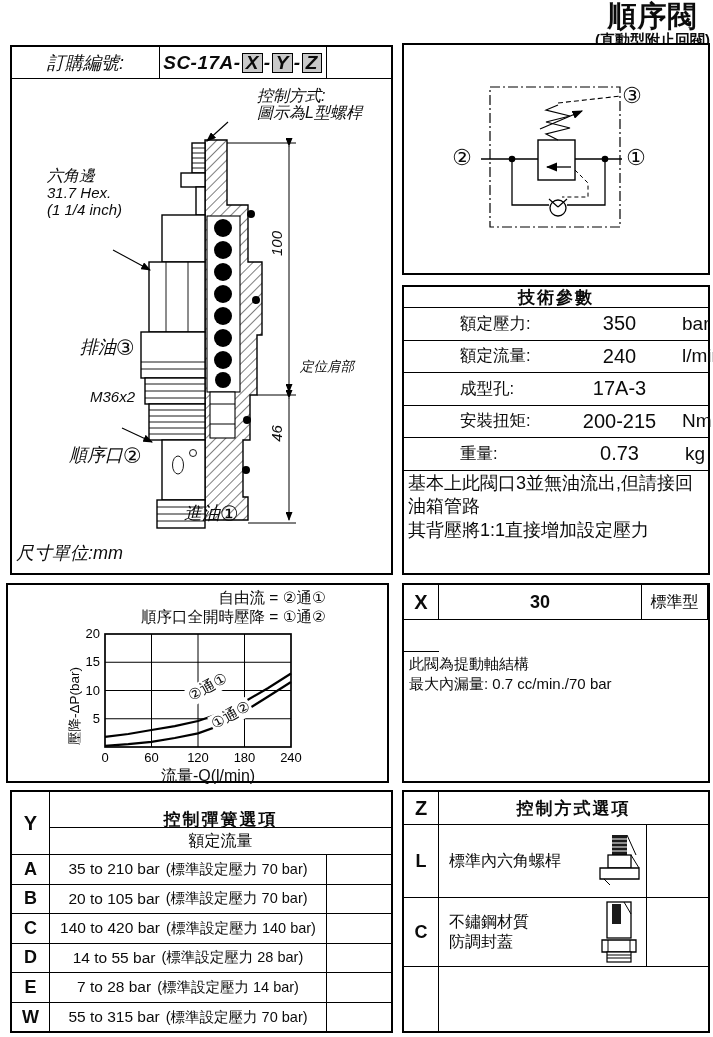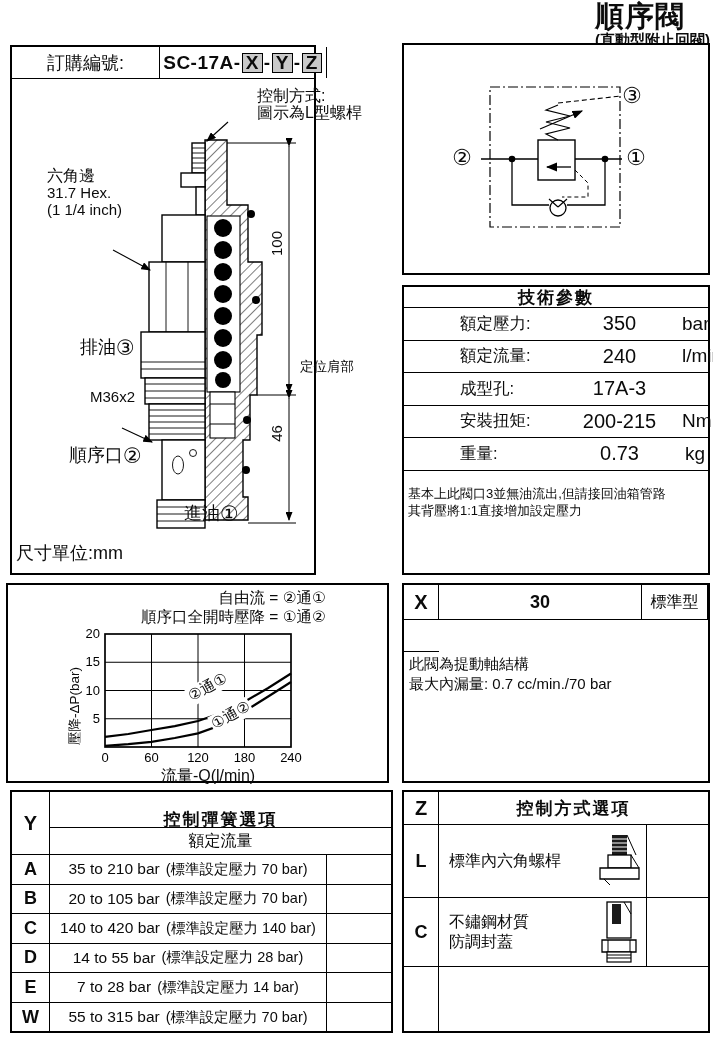--- a/index.html
+++ b/index.html
@@ -1,21 +1,21 @@
 <!DOCTYPE html>
 <html><head>
 <meta charset="utf-8">
 <style>
   html,body{margin:0;padding:0;background:#fff;}
   .page{position:relative;width:713px;height:1037px;background:#fff;overflow:hidden;
         font-family:"Liberation Sans","DejaVu Sans",sans-serif;color:#0b0b0b;}
   .abs{position:absolute;}
   .box{position:absolute;border:2px solid #000;box-sizing:border-box;background:#fff;}
   
-  .title-block{position:absolute;top:1px;right:3px;text-align:left;}
+  .title-block{position:absolute;top:1px;right:3px;text-align:center;}
   .title-main{font-size:29px;font-weight:bold;line-height:31px;letter-spacing:1px;}
   .title-sub{font-size:15px;font-weight:bold;line-height:16px;}
   
   .order-row{position:absolute;left:0;top:0;width:100%;height:32px;display:grid;
              grid-template-columns:148px 167px 1fr;box-sizing:border-box;border-bottom:1.5px solid #000;}
   .order-cell{display:flex;align-items:center;justify-content:center;box-sizing:border-box;}
   .order-cell.b{border-right:1.5px solid #000;}
   .order-label{font-size:18px;}
   .order-code{font-size:19px;font-weight:bold;letter-spacing:.5px;display:flex;align-items:center;}
   .code-box{display:inline-block;background:#c9c9c9;border:1.2px solid #000;padding:0 3px;line-height:18px;margin:0 1px;}
@@ -23,21 +23,21 @@
   .dlabel{position:absolute;font-size:16px;line-height:17px;white-space:nowrap;}
   .dnum{font-size:21px;vertical-align:-2px;}
   .rot90{transform:rotate(-90deg);transform-origin:center;}
   
   .tech-title{height:20px;border-bottom:1.7px solid #000;display:flex;align-items:center;justify-content:center;
               font-size:17px;font-weight:bold;letter-spacing:2px;}
   .tech-row{height:32.5px;border-bottom:1.7px solid #000;display:grid;grid-template-columns:105px 125px 1fr;align-items:center;box-sizing:border-box;padding-left:48px;}
   .tech-label{font-size:16.5px;padding-left:8px;}
   .tech-value{font-size:20px;text-align:center;}
   .tech-unit{font-size:19px;text-align:center;}
-  .tech-note{font-size:13px;line-height:1.32;padding:14px 4px 0 4px;}
+  .tech-note{font-size:18px;line-height:1.32;padding:1px 4px 0 4px;}
   
   .gcell{box-sizing:border-box;display:flex;align-items:center;}
   .bR{border-right:1.5px solid #000;} .bB{border-bottom:1.5px solid #000;}
   .kcell{justify-content:center;font-size:20px;font-weight:bold;}
   .hcell{justify-content:center;font-size:17px;font-weight:bold;letter-spacing:2px;}
   .scell{justify-content:center;font-size:16px;}
   .rangecell{justify-content:center;font-size:15.5px;white-space:nowrap;}
   .rangecell .cjk{font-size:14.5px;margin-left:6px;}
   .desccell{font-size:16px;padding-left:10px;line-height:1.25;}
   .notecell{font-size:15px;line-height:1.3;padding:2px 5px;align-items:flex-start;display:block;}
@@ -57,21 +57,21 @@
 </head>
 <body>
 
 <div class="page">
 
   <div class="title-block">
     <div class="title-main">順序閥</div>
     <div class="title-sub">(直動型附止回閥)</div>
   </div>
 
-  <div class="box" style="left:10px;top:45px;width:306px;height:530px;">
+  <div class="box" style="left:10px;top:45px;width:383px;height:530px;font-style:italic;">
     <div class="order-row">
       <div class="order-cell b order-label">訂購編號:</div>
       <div class="order-cell b order-code">
         <span>SC-17A-</span>
           <span class="code-box">X</span>
           <span>-</span>
           <span class="code-box">Y</span>
           <span>-</span>
           <span class="code-box">Z</span>
       </div>

